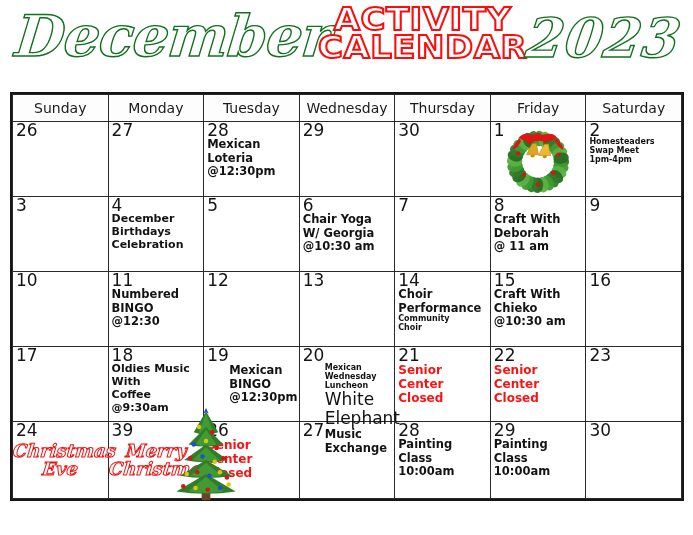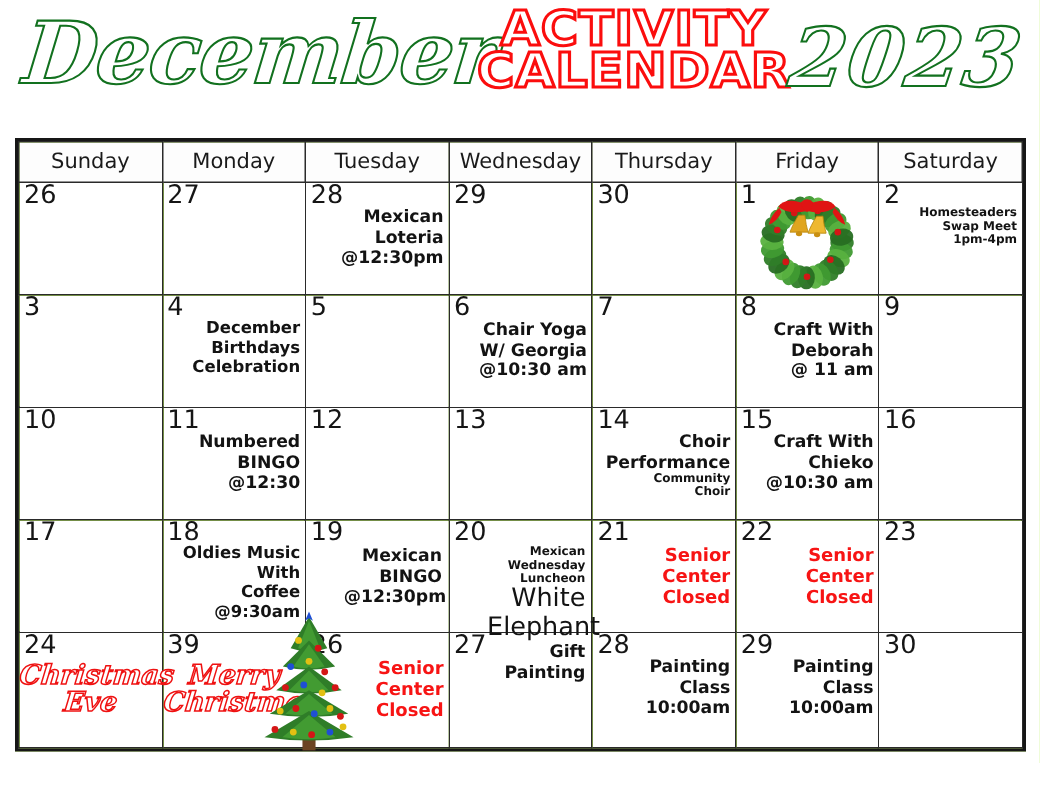--- a/index.html
+++ b/index.html
@@ -68,21 +68,21 @@
   }
 
   
   .calendar {
     position: absolute;
     left: 10px;
     top: 92px;
     width: 674px;
     border: 2px solid #161616;
     box-sizing: border-box;
-    background: #bef264;
+    background: #1d4ed8;
   }
   table.cal {
     border-collapse: collapse;
     width: 100%;
     table-layout: fixed;
   }
   table.cal th {
     border: 1px solid #2a2a2a;
     height: 26px;
     font-family: "DejaVu Sans", sans-serif;
@@ -110,21 +110,21 @@
     font-size: 17px;
     color: #151515;
     line-height: 1.25;
     z-index: 3;
   }
   .events {
     position: absolute;
     left: 0;
     right: 0;
     top: 16px;
-    text-align: right;
+    text-align: left;
     padding: 0 3px;
     box-sizing: border-box;
     z-index: 2;
   }
   .events .ln {
     display: block;
     font-family: "DejaVu Sans", sans-serif;
     font-size: 11px;
     line-height: 1.18;
     color: #131313;
@@ -381,21 +381,21 @@
               <span class="ln md">@12:30pm</span>
             </div>
           </td>
           <td>
             <div class="daynum">20</div>
             <div class="events inline-right">
               <span class="ln sm">Mexican Wednesday</span>
               <span class="ln sm">Luncheon</span>
               <span class="ln lg">White</span>
               <span class="ln lg">Elephant</span>
-              <span class="ln md">Gift Painting</span>
+              <span class="ln md">Music Exchange</span>
             </div>
           </td>
           <td>
             <div class="daynum">21</div>
             <div class="events">
               <span class="ln red">Senior Center</span>
               <span class="ln red">Closed</span>
             </div>
           </td>
           <td>

